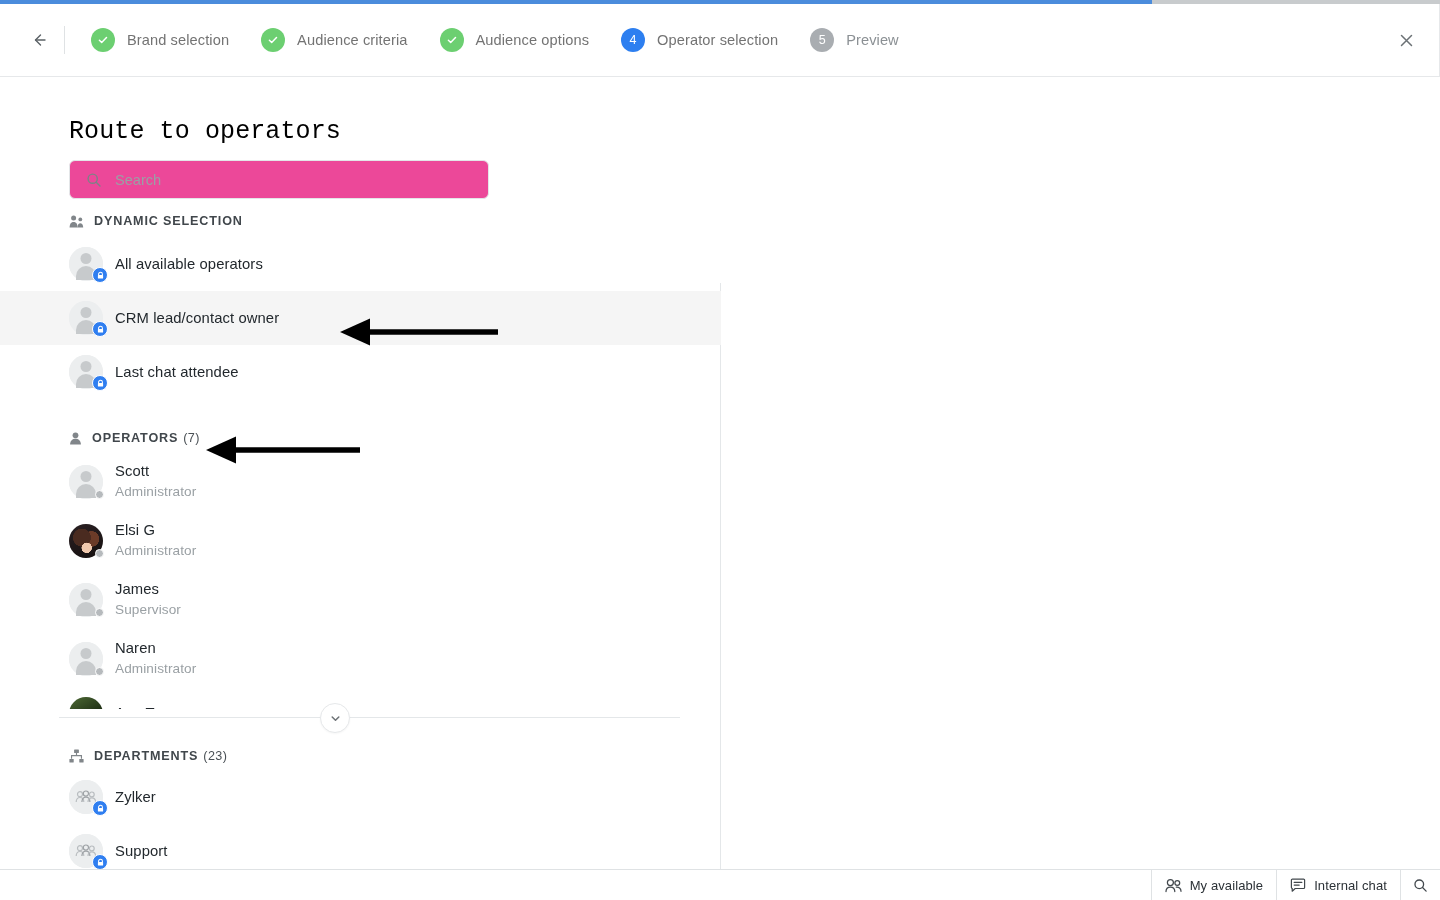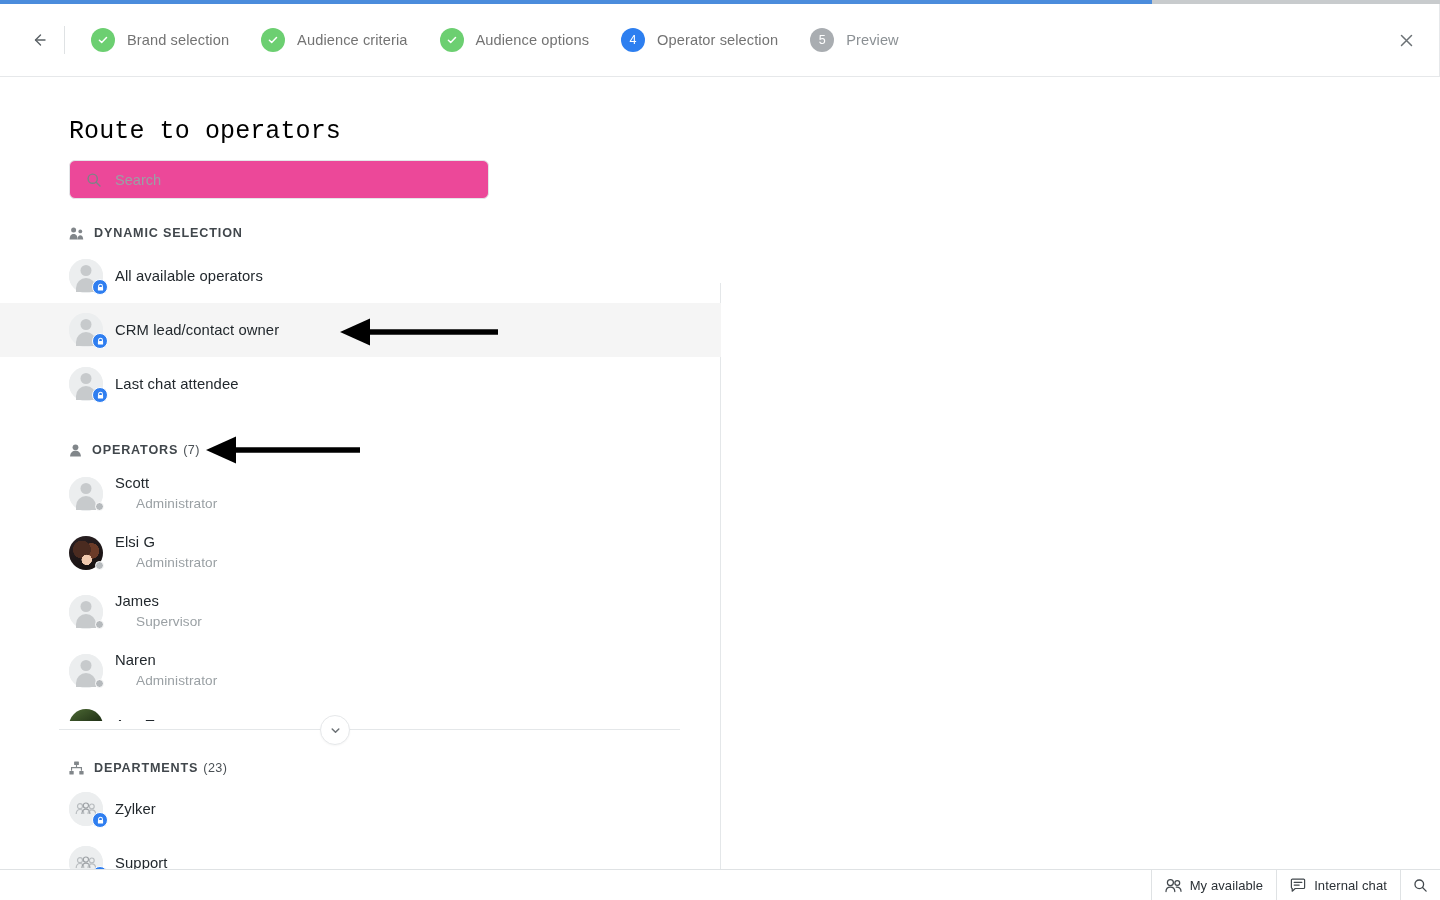--- a/index.html
+++ b/index.html
@@ -166,21 +166,21 @@
     background: #b6babd; border: 1.5px solid #fff;
     box-sizing: border-box;
   }
   .row-text { margin-left: 12px; min-width: 0; }
   .row-title {
     font-size: 14.8px; color: #22282d; line-height: 19px;
     letter-spacing: 0.1px; white-space: nowrap;
   }
   .row-sub {
     font-size: 13.6px; color: #9aa0a4; line-height: 19px;
-    letter-spacing: 0.1px; white-space: nowrap; margin-top: 1px; margin-left: 21px;
+    letter-spacing: 0.1px; white-space: nowrap; margin-top: 1px;
   }
   .row.two-line { height: 59px; }
 
   
   .clip-wrap {
     position: relative; height: 21px; overflow: hidden;
   }
   .clip-wrap .row { height: 59px; margin-top: -4px; }
 
   .expander-bar {
@@ -324,21 +324,21 @@
           <circle cx="6.7" cy="6.7" r="4.6" fill="none" stroke="currentColor" stroke-width="1.4"></circle>
           <path d="M10.2 10.2 L14 14" stroke="currentColor" stroke-width="1.4" stroke-linecap="round"></path>
         </svg>
       </span>
       <input class="search-input" type="text" placeholder="Search" style="">
     </div>
 
     <div class="divider-vert"></div>
 
     <div class="list-col" id="list-col">
-        <div class="section-head" style="margin-top: 12px; text-align: center;">
+        <div class="section-head" style="margin-top: 0px; text-align: center;">
           <span class="sh-icon">
             <svg width="15" height="13" viewBox="0 0 15 13">
               <circle cx="4.6" cy="3" r="2.5" fill="currentColor"></circle>
               <path d="M0.6 12.5 C0.6 8.7 2.4 7 4.6 7 C6.8 7 8.6 8.7 8.6 12.5 Z" fill="currentColor"></path>
               <circle cx="11.3" cy="4.4" r="1.9" fill="currentColor"></circle>
               <path d="M8.5 12.5 C8.5 9.6 9.8 8.2 11.3 8.2 C12.8 8.2 14.2 9.6 14.2 12.5 Z" fill="currentColor"></path>
             </svg>
           </span>
           <span>DYNAMIC SELECTION</span>
         </div>

